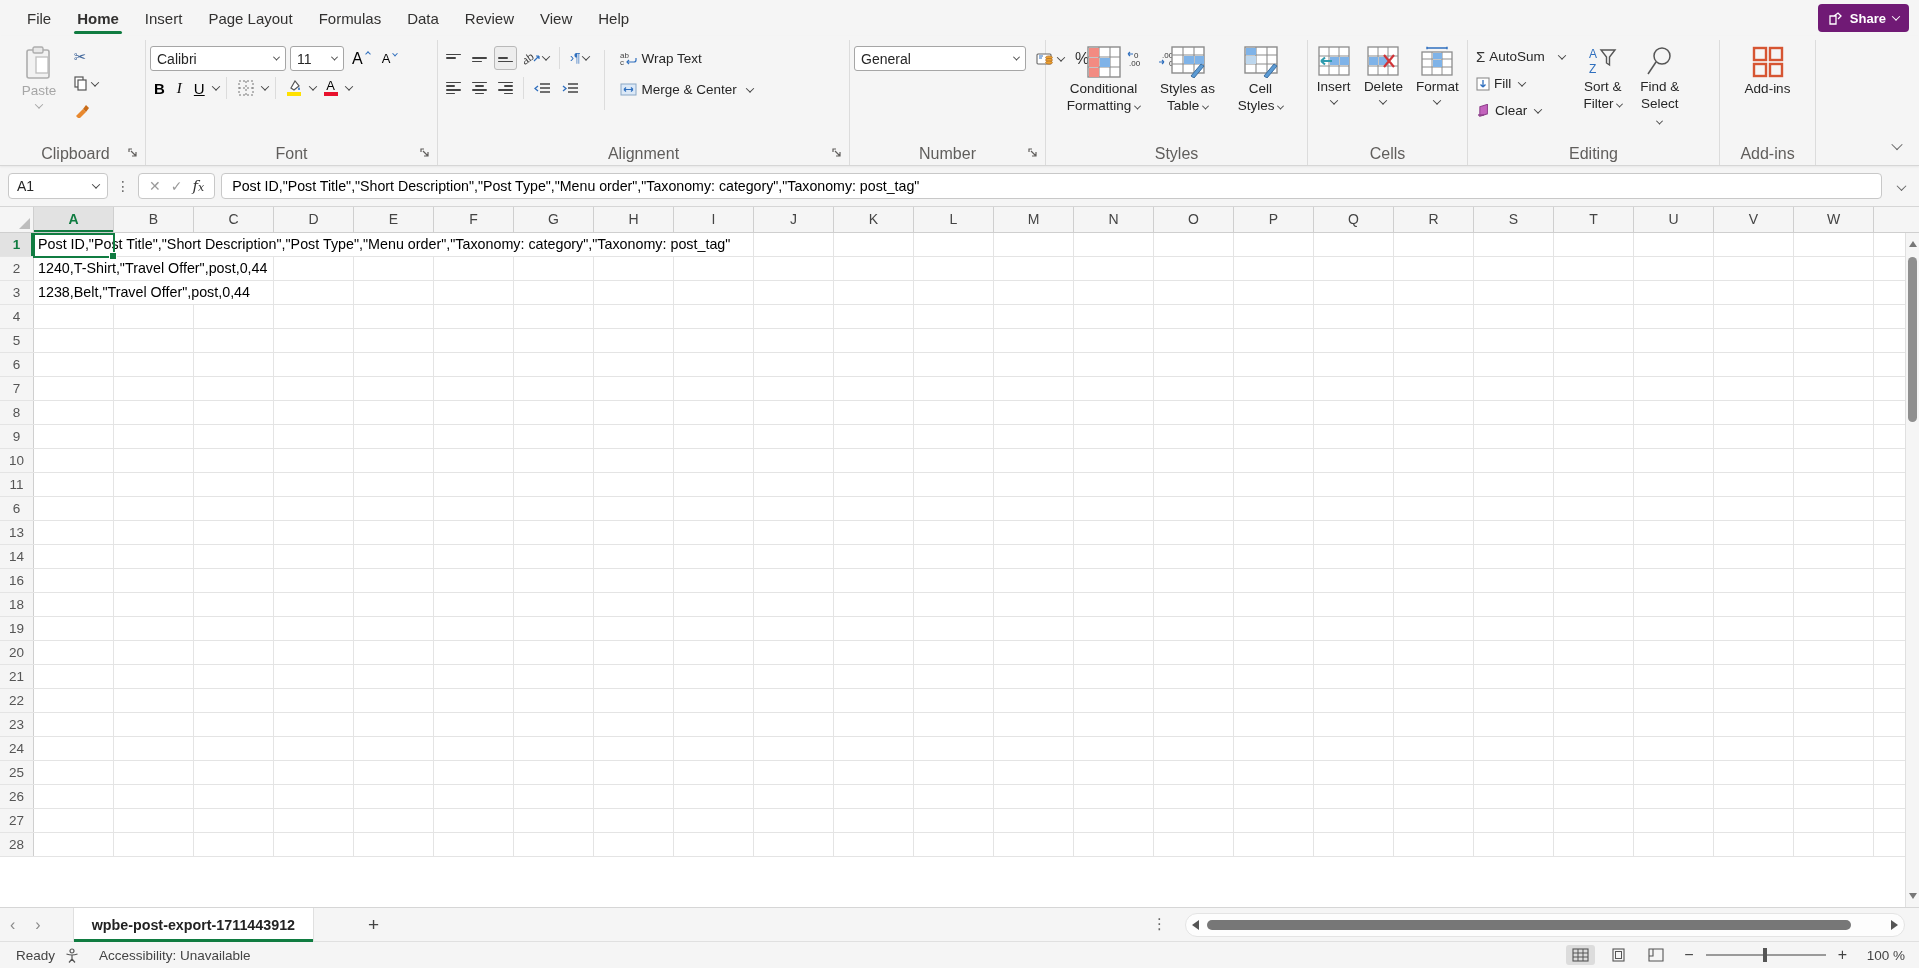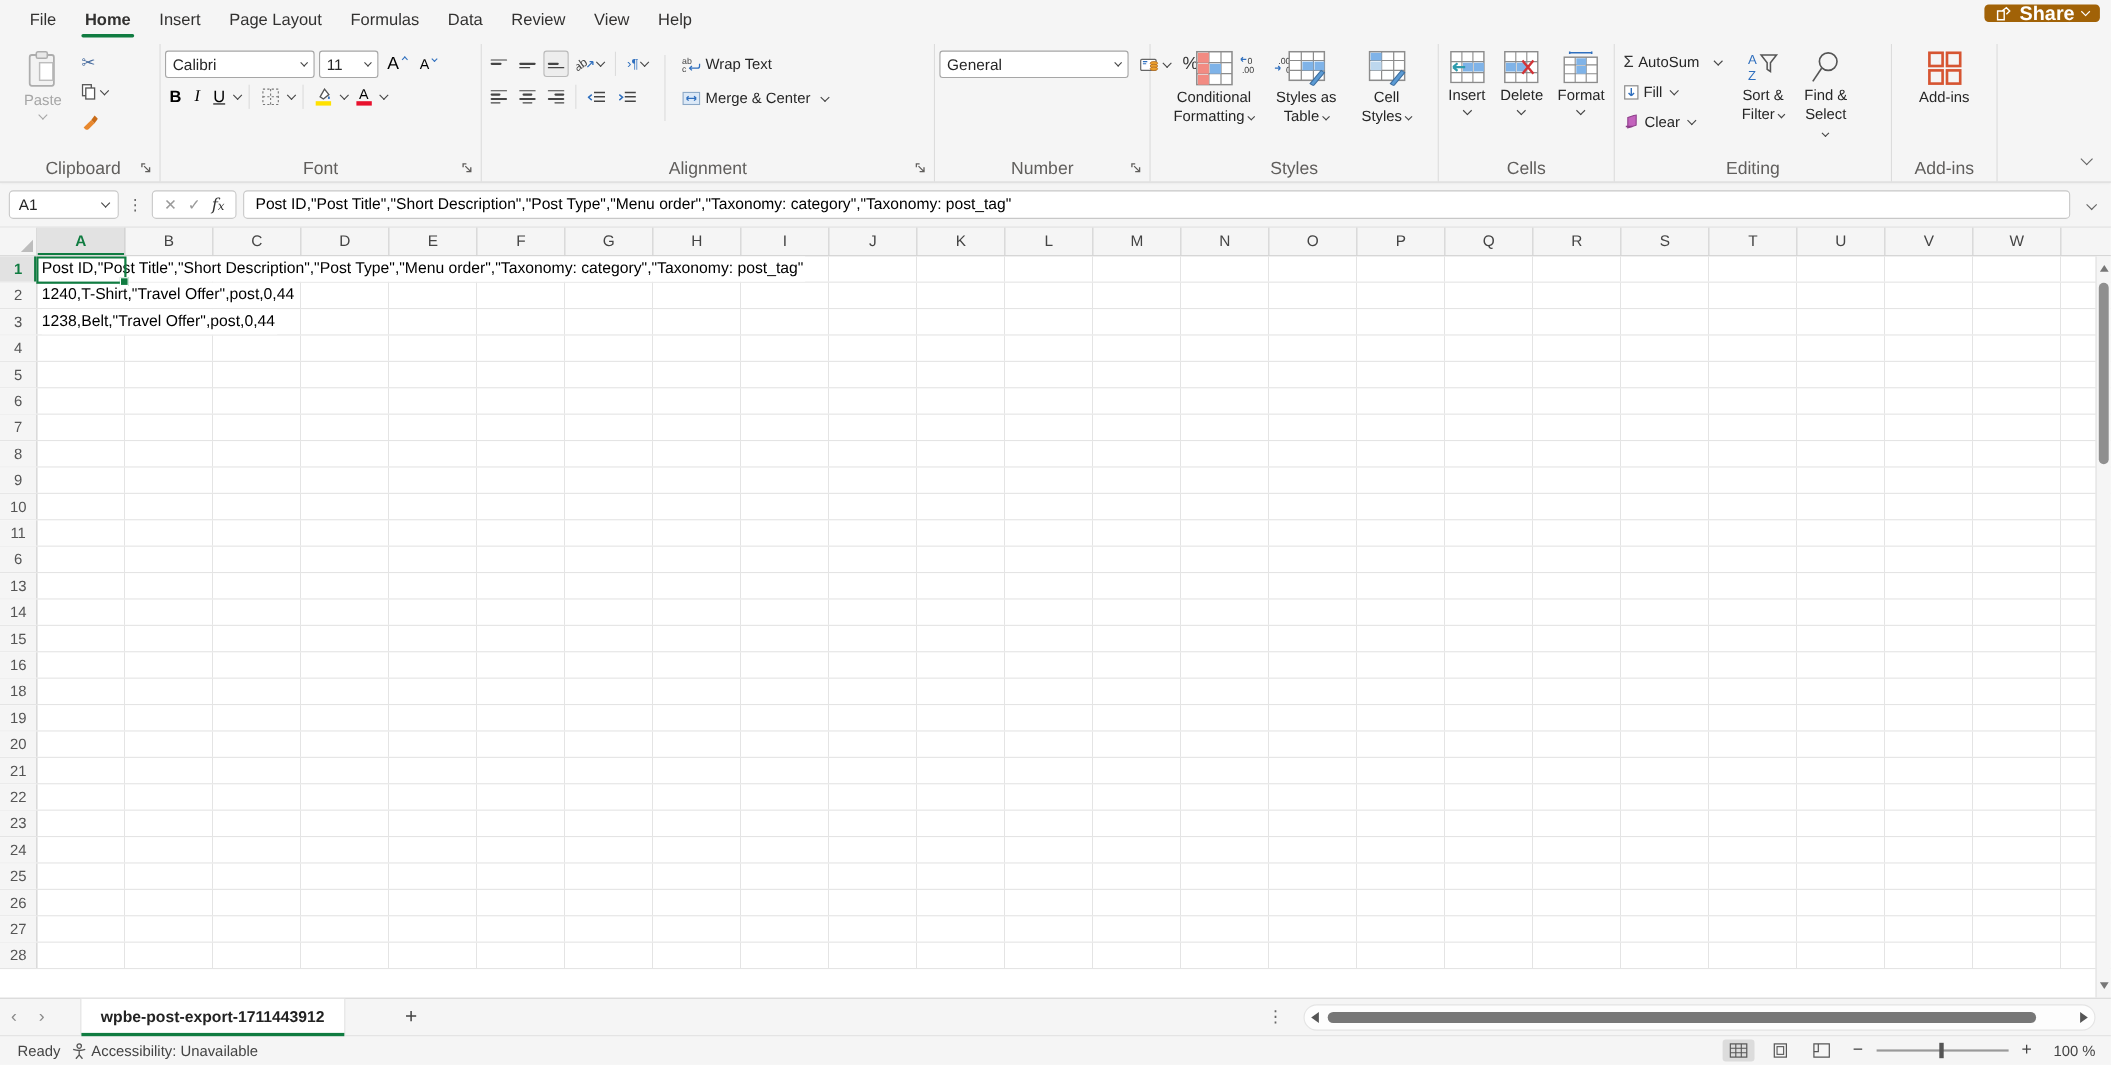--- a/index.html
+++ b/index.html
@@ -5,21 +5,21 @@
   * { box-sizing: border-box; margin: 0; padding: 0; }
   html,body { width:1919px; height:968px; overflow:hidden; }
   body { font-family:"Liberation Sans","DejaVu Sans",sans-serif; color:#262626; background:#f5f5f5; }
   #app { position:relative; width:1919px; height:968px; background:#f5f5f5; }
 
   
   .menubar { height:36px; display:flex; align-items:center; padding-left:14px; background:#f5f5f5; position:relative; }
   .mtab { position:relative; font-size:15px; color:#323130; padding:8px 13px; cursor:default; }
   .mtab.active { font-weight:700; }
   .mtab.active::after { content:""; position:absolute; left:10px; right:10px; bottom:1px; height:3px; border-radius:2px; background:#107C41; }
-  .share-btn { position:absolute; right:10px; top:4px; height:16px; background:#a16207; color:#fff; border:none; border-radius:4px; display:flex; align-items:center; gap:7px; padding:0 10px; font-size:18px; font-weight:600; }
+  .share-btn { position:absolute; right:10px; top:4px; height:28px; background:#701a75; color:#fff; border:none; border-radius:4px; display:flex; align-items:center; gap:7px; padding:0 10px; font-size:13px; font-weight:600; }
   .share-btn .cv { border-color:#fff; }
 
   
   .cv { display:inline-block; width:6px; height:6px; border-right:1.4px solid #444; border-bottom:1.4px solid #444; transform:rotate(45deg) translate(-1px,-1px); }
   .cv.up { transform:rotate(-135deg); }
 
   
   .ribbon { height:130px; background:#f5f5f5; border-bottom:1px solid #d6d6d6; display:flex; align-items:stretch; padding:4px 4px 0 6px; position:relative; box-shadow:0 1px 2px rgba(0,0,0,.06); }
   .rgroup { display:flex; flex-direction:column; border-right:1px solid #dcdcdc; padding:0 4px; }
   .rcontent { flex:1; display:flex; align-items:flex-start; }
@@ -656,24 +656,20 @@
         </div>
         <div class="grow">
           <div class="row-h">13</div>
           <div class="gcells"></div>
         </div>
         <div class="grow">
           <div class="row-h">14</div>
           <div class="gcells"></div>
         </div>
         <div class="grow">
-          <div class="row-h">15</div>
-          <div class="gcells"></div>
-        </div>
-        <div class="grow">
           <div class="row-h">16</div>
           <div class="gcells"></div>
         </div>
         <div class="grow">
           <div class="row-h">18</div>
           <div class="gcells"></div>
         </div>
         <div class="grow">
           <div class="row-h">19</div>
           <div class="gcells"></div>
@@ -736,21 +732,21 @@
       <div class="htrack">
           <div class="hthumb"></div>
         </div>
       <span class="harr right"></span>
     </div>
   </div>
 
   <div class="statusbar">
     <div class="sb-left">
       <span>Ready</span>
-      <span style="display:flex;align-items:center;gap:4px">
+      <span style="display:flex;align-items:center;gap:20px">
         <svg width="14" height="15" viewBox="0 0 14 15">
             <circle cx="7" cy="3" r="2" fill="none" stroke="#555" stroke-width="1.2"></circle>
             <path d="M1.5 6 Q7 8 12.5 6 M7 7.5 V11 M7 11 L4 14.5 M7 11 L10 14.5" fill="none" stroke="#555" stroke-width="1.2"></path>
           </svg>
         <span>Accessibility: Unavailable</span>
       </span>
     </div>
     <div class="sb-right">
       <button class="viewbtn sel">
         <svg width="17" height="14" viewBox="0 0 17 14">

